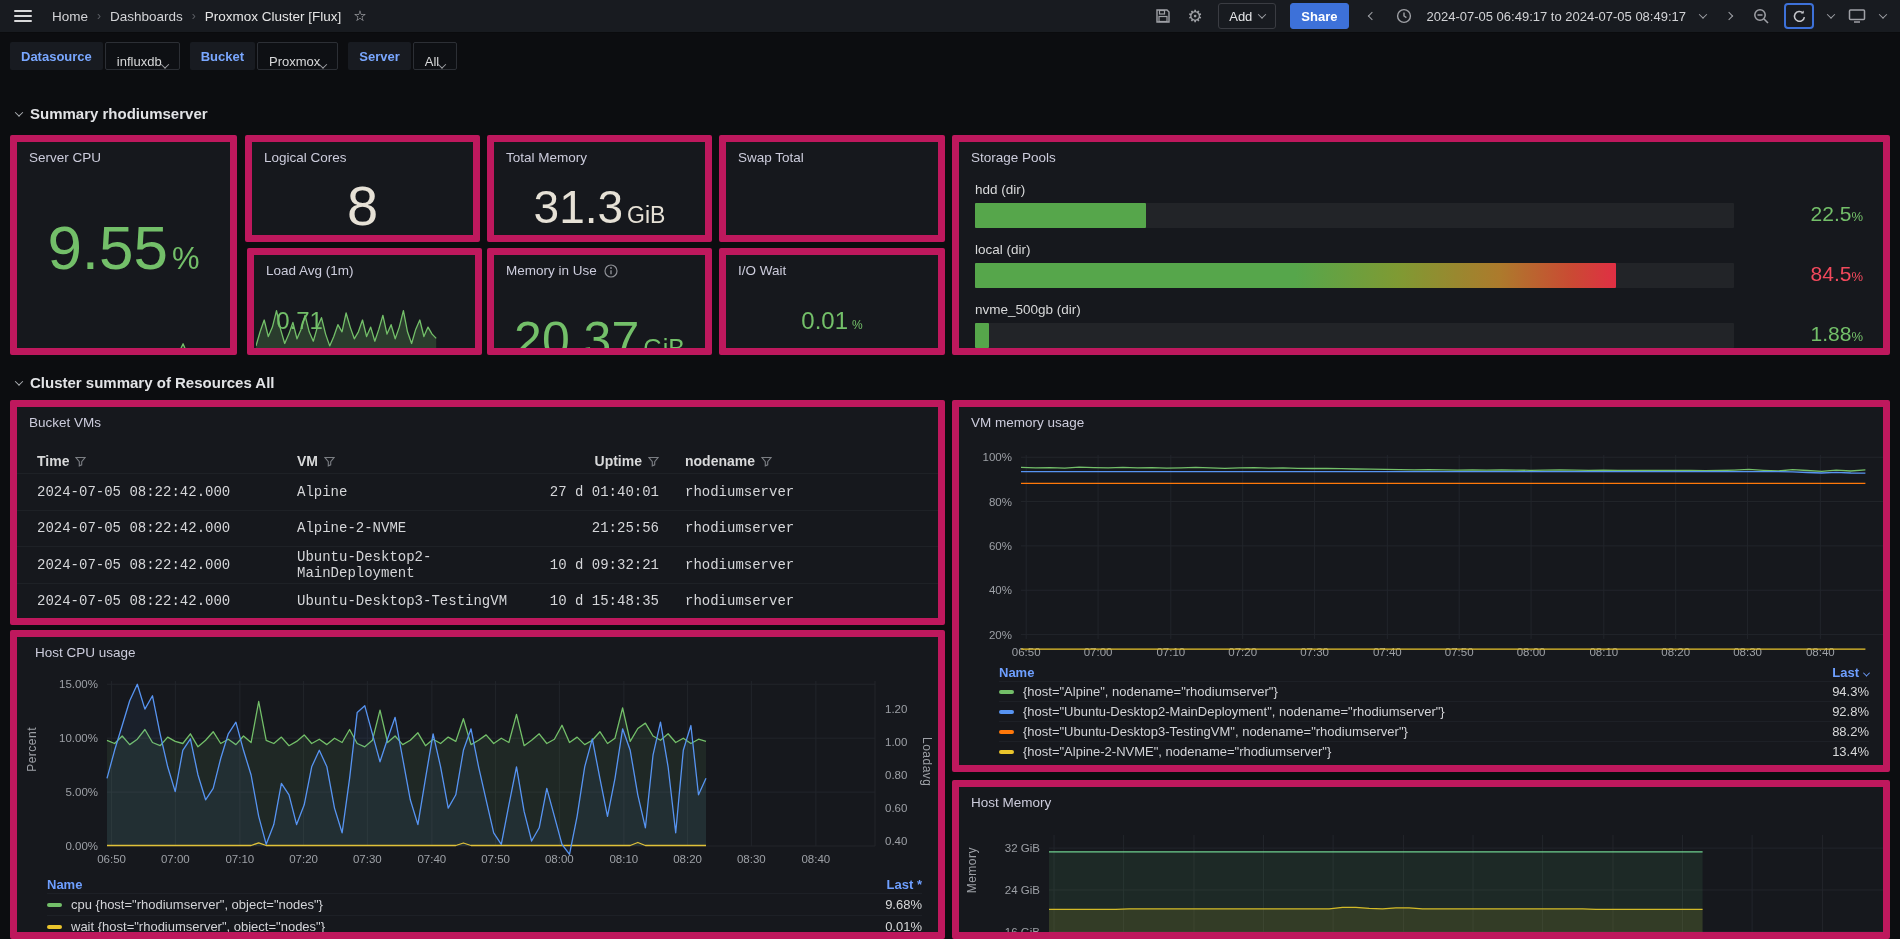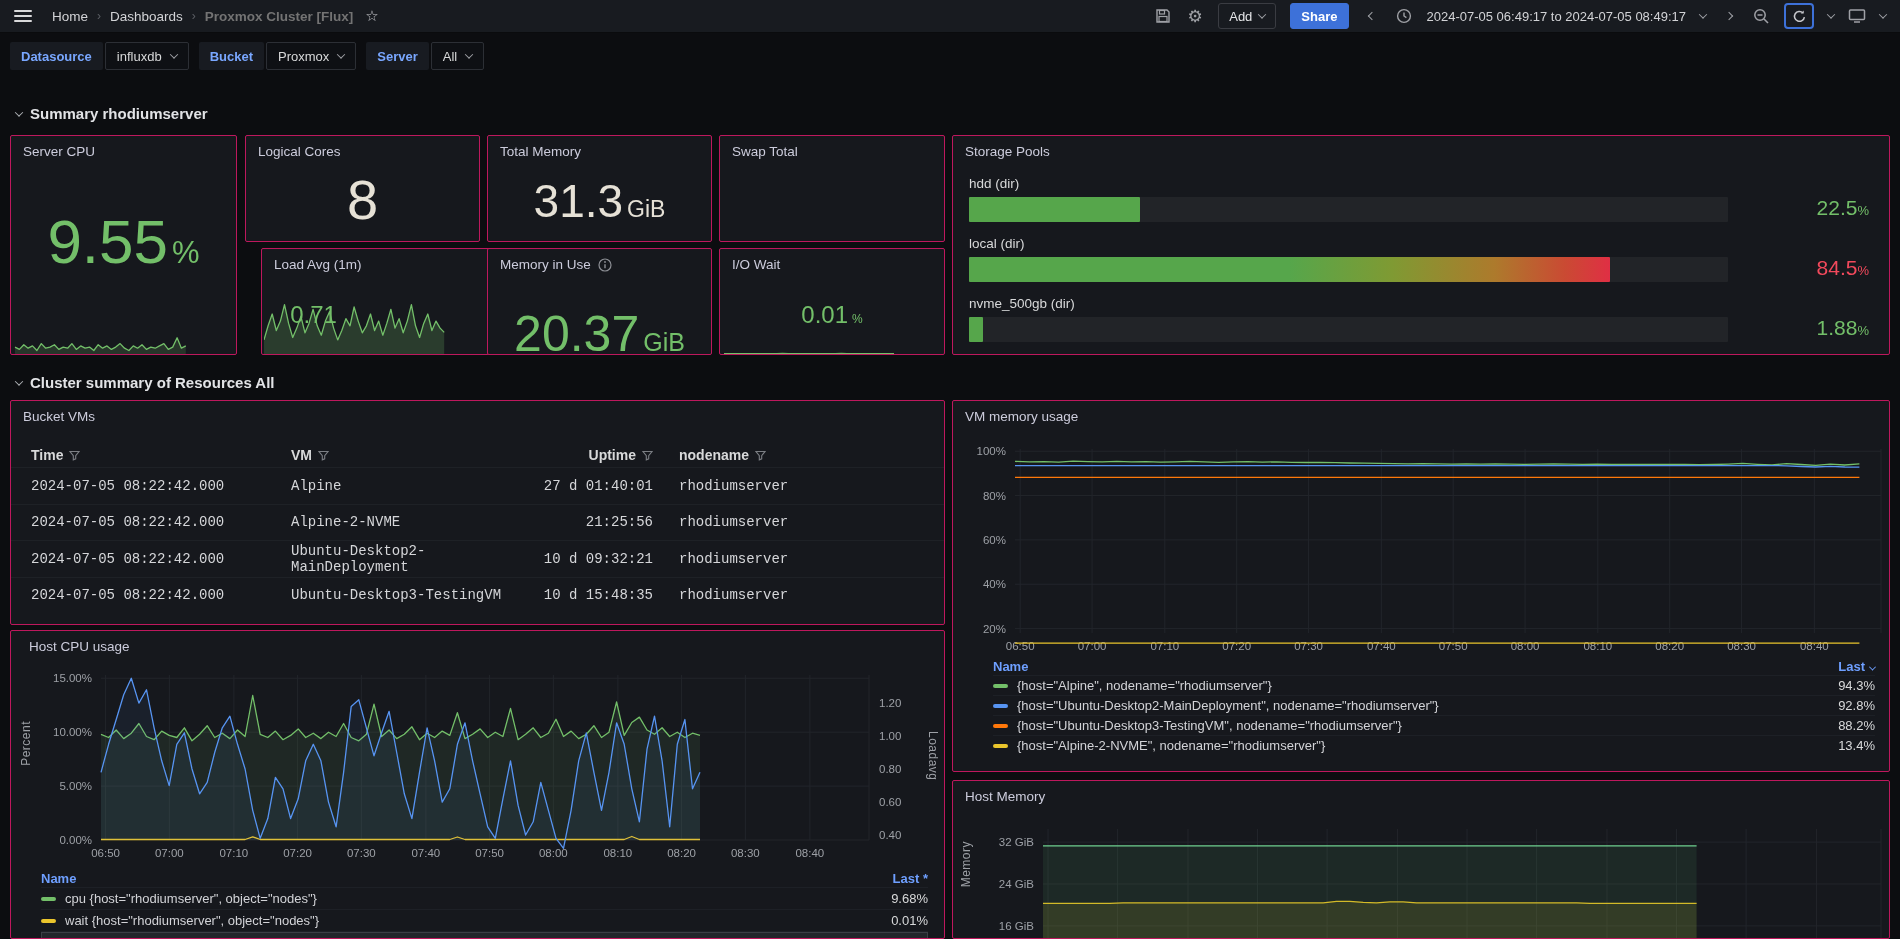--- a/index.html
+++ b/index.html
@@ -9,21 +9,21 @@
   #app { position:relative; width:1900px; height:939px; }
 
   
   .topbar { position:absolute; left:0; top:0; width:1900px; height:33px;
             background:#181b20; border-bottom:1px solid #0a0b0d;
             display:flex; align-items:center; padding:0 14px; }
   .burger { width:18px; height:12px; display:flex; flex-direction:column;
             justify-content:space-between; cursor:pointer; margin-right:20px; }
   .burger i { display:block; height:2px; background:#d8d9da; border-radius:1px; }
   .crumb { font-size:13.5px; color:#d2d3d6; cursor:pointer; }
-  .crumb.dim { color:#737373;font-weight:bold; }
+  .crumb.dim { color:#e5e5e5; }
   .crumb-sep { color:#5b5e64; margin:0 9px; font-size:12px; }
   .star { color:#c3c4c8; font-size:15px; margin-left:12px; cursor:pointer; }
   .tb-right { margin-left:auto; display:flex; align-items:center; gap:14px; }
   .tb-icon { width:18px; height:18px; display:inline-flex; align-items:center;
              justify-content:center; color:#9fa1a6; cursor:pointer; }
   .tb-icon svg { display:block; }
   .btn { height:26px; display:inline-flex; align-items:center; gap:7px;
          padding:0 10px; border-radius:3px; font-size:13px; cursor:pointer; }
   .btn-ghost { border:1px solid #3a3c42; color:#e4e5e7; background:transparent; }
   .btn-primary { background:#3d71d9; color:#fff; border:1px solid #3d71d9; font-weight:600; }
@@ -35,31 +35,31 @@
   .timetext { font-size:13px; color:#d2d3d6; white-space:nowrap; cursor:pointer; }
   .refresh-box { width:30px; height:26px; border:2px solid #3d71d9; border-radius:4px;
                  display:inline-flex; align-items:center; justify-content:center; cursor:pointer; }
 
   
   .vars { position:absolute; left:10px; top:42px; display:flex; gap:10px; }
   .var-group { display:flex; gap:2px; }
   .chip-label { height:28px; display:flex; align-items:center; padding:0 11px;
                 background:#181b21; color:#79a7ff; font-size:13px; font-weight:600;
                 border-radius:2px; cursor:pointer; }
-  .chip-value { height:28px; display:flex; align-items:center; gap:9px; padding:0 11px;
+  .chip-value { height:28px; display:flex; align-items:flex-end; padding:0 11px;
                 background:#0e1014; border:1px solid #2c2f35; color:#d8d9da;
                 font-size:13px; border-radius:2px; cursor:pointer; }
 
   
   .section-h { position:absolute; display:flex; align-items:center; gap:8px;
                font-size:15px; font-weight:700; color:#e2e3e6; cursor:pointer; }
   .section-h .cv { border-color:#aeb0b5; }
 
   
-  .panel { position:absolute; background:#16181d; border:1px solid #be185d;
+  .panel { position:absolute; background:#16181d; border:7px solid #be185d;
            border-radius:2px; overflow:hidden; }
   .ptitle { position:absolute; left:12px; top:8px; font-size:13.5px; color:#ccccdc;
             font-weight:500; cursor:pointer; display:flex; align-items:center; gap:7px; }
   .bigval { position:absolute; width:100%; text-align:center; font-weight:500; line-height:1; }
   .bigval .unit { font-size:0.5em; margin-left:4px; font-weight:500; }
   .green { color:#73bf69; }
   .cream { color:#e6e1d6; }
   .redc  { color:#f2495c; }
 
   
@@ -214,21 +214,21 @@
       </svg>
   </div>
 
   <div class="panel" style="left:245px; top:135px; width:235px; height:107px;">
     <div class="ptitle">Logical Cores</div>
     <div class="bigval cream" style="top:36px; font-size:56px;">
       <span>8</span>
     </div>
   </div>
 
-  <div class="panel" style="left:261px; top:248px; width:235px; height:107px;">
+  <div class="panel" style="left:247px; top:248px; width:235px; height:107px;">
     <div class="ptitle">Load Avg (1m)</div>
     <svg class="stat-spark" style="left:2px; top:46px;" width="231" height="59">
         <path d="M0.0,44.9L4.1,30.8L8.2,19.0L12.3,35.5L16.4,26.1L20.5,9.6L24.6,28.4L28.7,42.5L32.8,33.1L36.9,21.4L41.0,37.8L45.0,28.4L49.1,14.3L53.2,30.8L57.3,40.2L61.4,26.1L65.5,16.7L69.6,33.1L73.7,44.9L77.8,35.5L81.9,23.7L86.0,30.8L90.1,12.0L94.2,26.1L98.3,37.8L102.4,30.8L106.5,19.0L110.6,35.5L114.7,26.1L118.8,40.2L122.8,28.4L126.9,14.3L131.0,33.1L135.1,23.7L139.2,37.8L143.3,26.1L147.4,9.6L151.5,30.8L155.6,42.5L159.7,28.4L163.8,19.0L167.9,35.5L172.0,26.1L176.1,33.1L180.2,37.4L180.2,59L0.0,59Z" fill="rgba(115,191,105,0.22)" stroke="none"></path>
         <polyline points="0.0,44.9 4.1,30.8 8.2,19.0 12.3,35.5 16.4,26.1 20.5,9.6 24.6,28.4 28.7,42.5 32.8,33.1 36.9,21.4 41.0,37.8 45.0,28.4 49.1,14.3 53.2,30.8 57.3,40.2 61.4,26.1 65.5,16.7 69.6,33.1 73.7,44.9 77.8,35.5 81.9,23.7 86.0,30.8 90.1,12.0 94.2,26.1 98.3,37.8 102.4,30.8 106.5,19.0 110.6,35.5 114.7,26.1 118.8,40.2 122.8,28.4 126.9,14.3 131.0,33.1 135.1,23.7 139.2,37.8 143.3,26.1 147.4,9.6 151.5,30.8 155.6,42.5 159.7,28.4 163.8,19.0 167.9,35.5 172.0,26.1 176.1,33.1 180.2,37.4" fill="none" stroke="#73bf69" stroke-width="1.3" stroke-linejoin="round"></polyline>
       </svg>
     <div class="bigval green" style="top:54px; left:-65px; font-size:24px;">
       <span>0.71</span>
     </div>
   </div>
 

